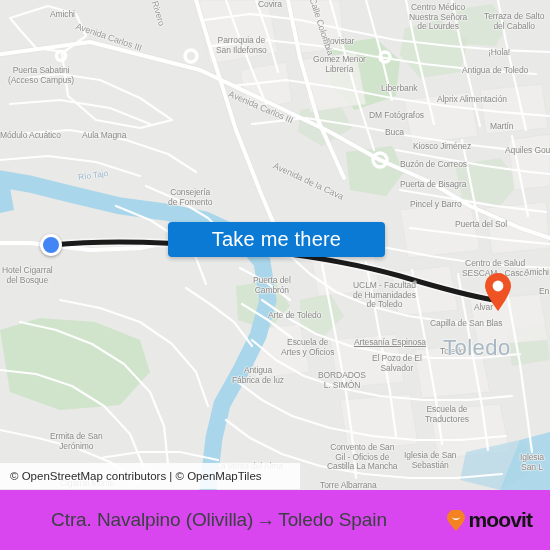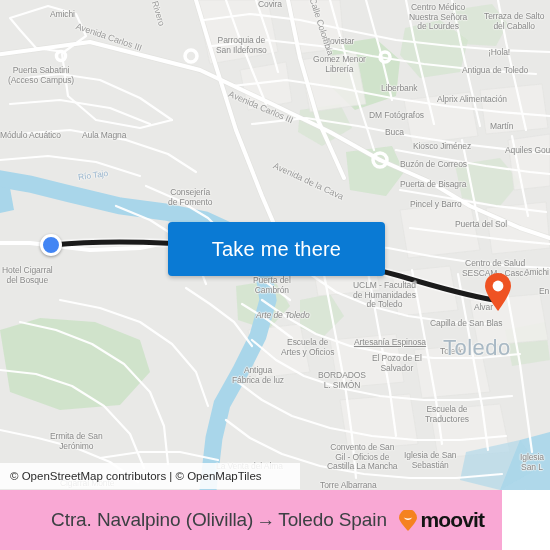--- a/index.html
+++ b/index.html
@@ -67,21 +67,21 @@
   #dest-marker {
     position: absolute;
     left: 483px; top: 272px;
     width: 30px; height: 40px;
   }
 
   
   #take-me-there {
     position: absolute;
     left: 168px; top: 222px;
-    width: 217px; height: 54px;
+    width: 217px; height: 35px;
     background: #0a7ad4;
     border: none;
     border-radius: 4px;
     color: #ffffff;
     font-size: 20px;
     font-family: "Liberation Sans", sans-serif;
     letter-spacing: 0.2px;
     cursor: pointer;
     box-shadow: 0 2px 4px rgba(0,0,0,0.22);
     padding: 0;
@@ -101,22 +101,22 @@
   #attribution span {
     font-size: 11.5px;
     color: #2b2b2b;
     white-space: pre;
   }
 
   
   #footer {
     position: absolute;
     left: 0; top: 490px;
-    width: 502px; height: 60px;
-    background: #f9a8d4;
+    width: 550px; height: 60px;
+    background: #d946ef;
     display: flex;
     align-items: center;
   }
   #footer-title {
     margin-left: 20px;
     font-size: 19px;
     color: #3c4043;
     white-space: pre;
     letter-spacing: -0.1px;
   }
@@ -297,21 +297,21 @@
         <div class="maplabel poi" style="left: 400px; top: 160px;">Buzón de Correos</div>
         <div class="maplabel poi" style="left: 400px; top: 180px;">Puerta de Bisagra</div>
         <div class="maplabel poi" style="left: 410px; top: 200px;">Pincel y Barro</div>
         <div class="maplabel poi" style="left: 455px; top: 220px;">Puerta del Sol</div>
         <div class="maplabel poi" style="left: 168px; top: 188px;">Consejería
 de Fomento</div>
         <div class="maplabel poi" style="left: 2px; top: 266px;">Hotel Cigarral
 del Bosque</div>
         <div class="maplabel poi" style="left: 253px; top: 276px;">Puerta del
 Cambrón</div>
-        <div class="maplabel poi" style="left: 256px; top: 311px; font-style: italic;">Arte de Toledo</div>
+        <div class="maplabel poi" style="left: 268px; top: 311px;">Arte de Toledo</div>
         <div class="maplabel poi" style="left: 281px; top: 338px;">Escuela de
 Artes y Oficios</div>
         <div class="maplabel poi" style="left: 232px; top: 366px;">Antigua
 Fábrica de luz</div>
         <div class="maplabel poi" style="left: 318px; top: 371px;">BORDADOS
 L. SIMÓN</div>
         <div class="maplabel poi" style="left: 353px; top: 281px;">UCLM - Facultad
 de Humanidades
 de Toledo</div>
         <div class="maplabel poi" style="left: 462px; top: 259px;">Centro de Salud

